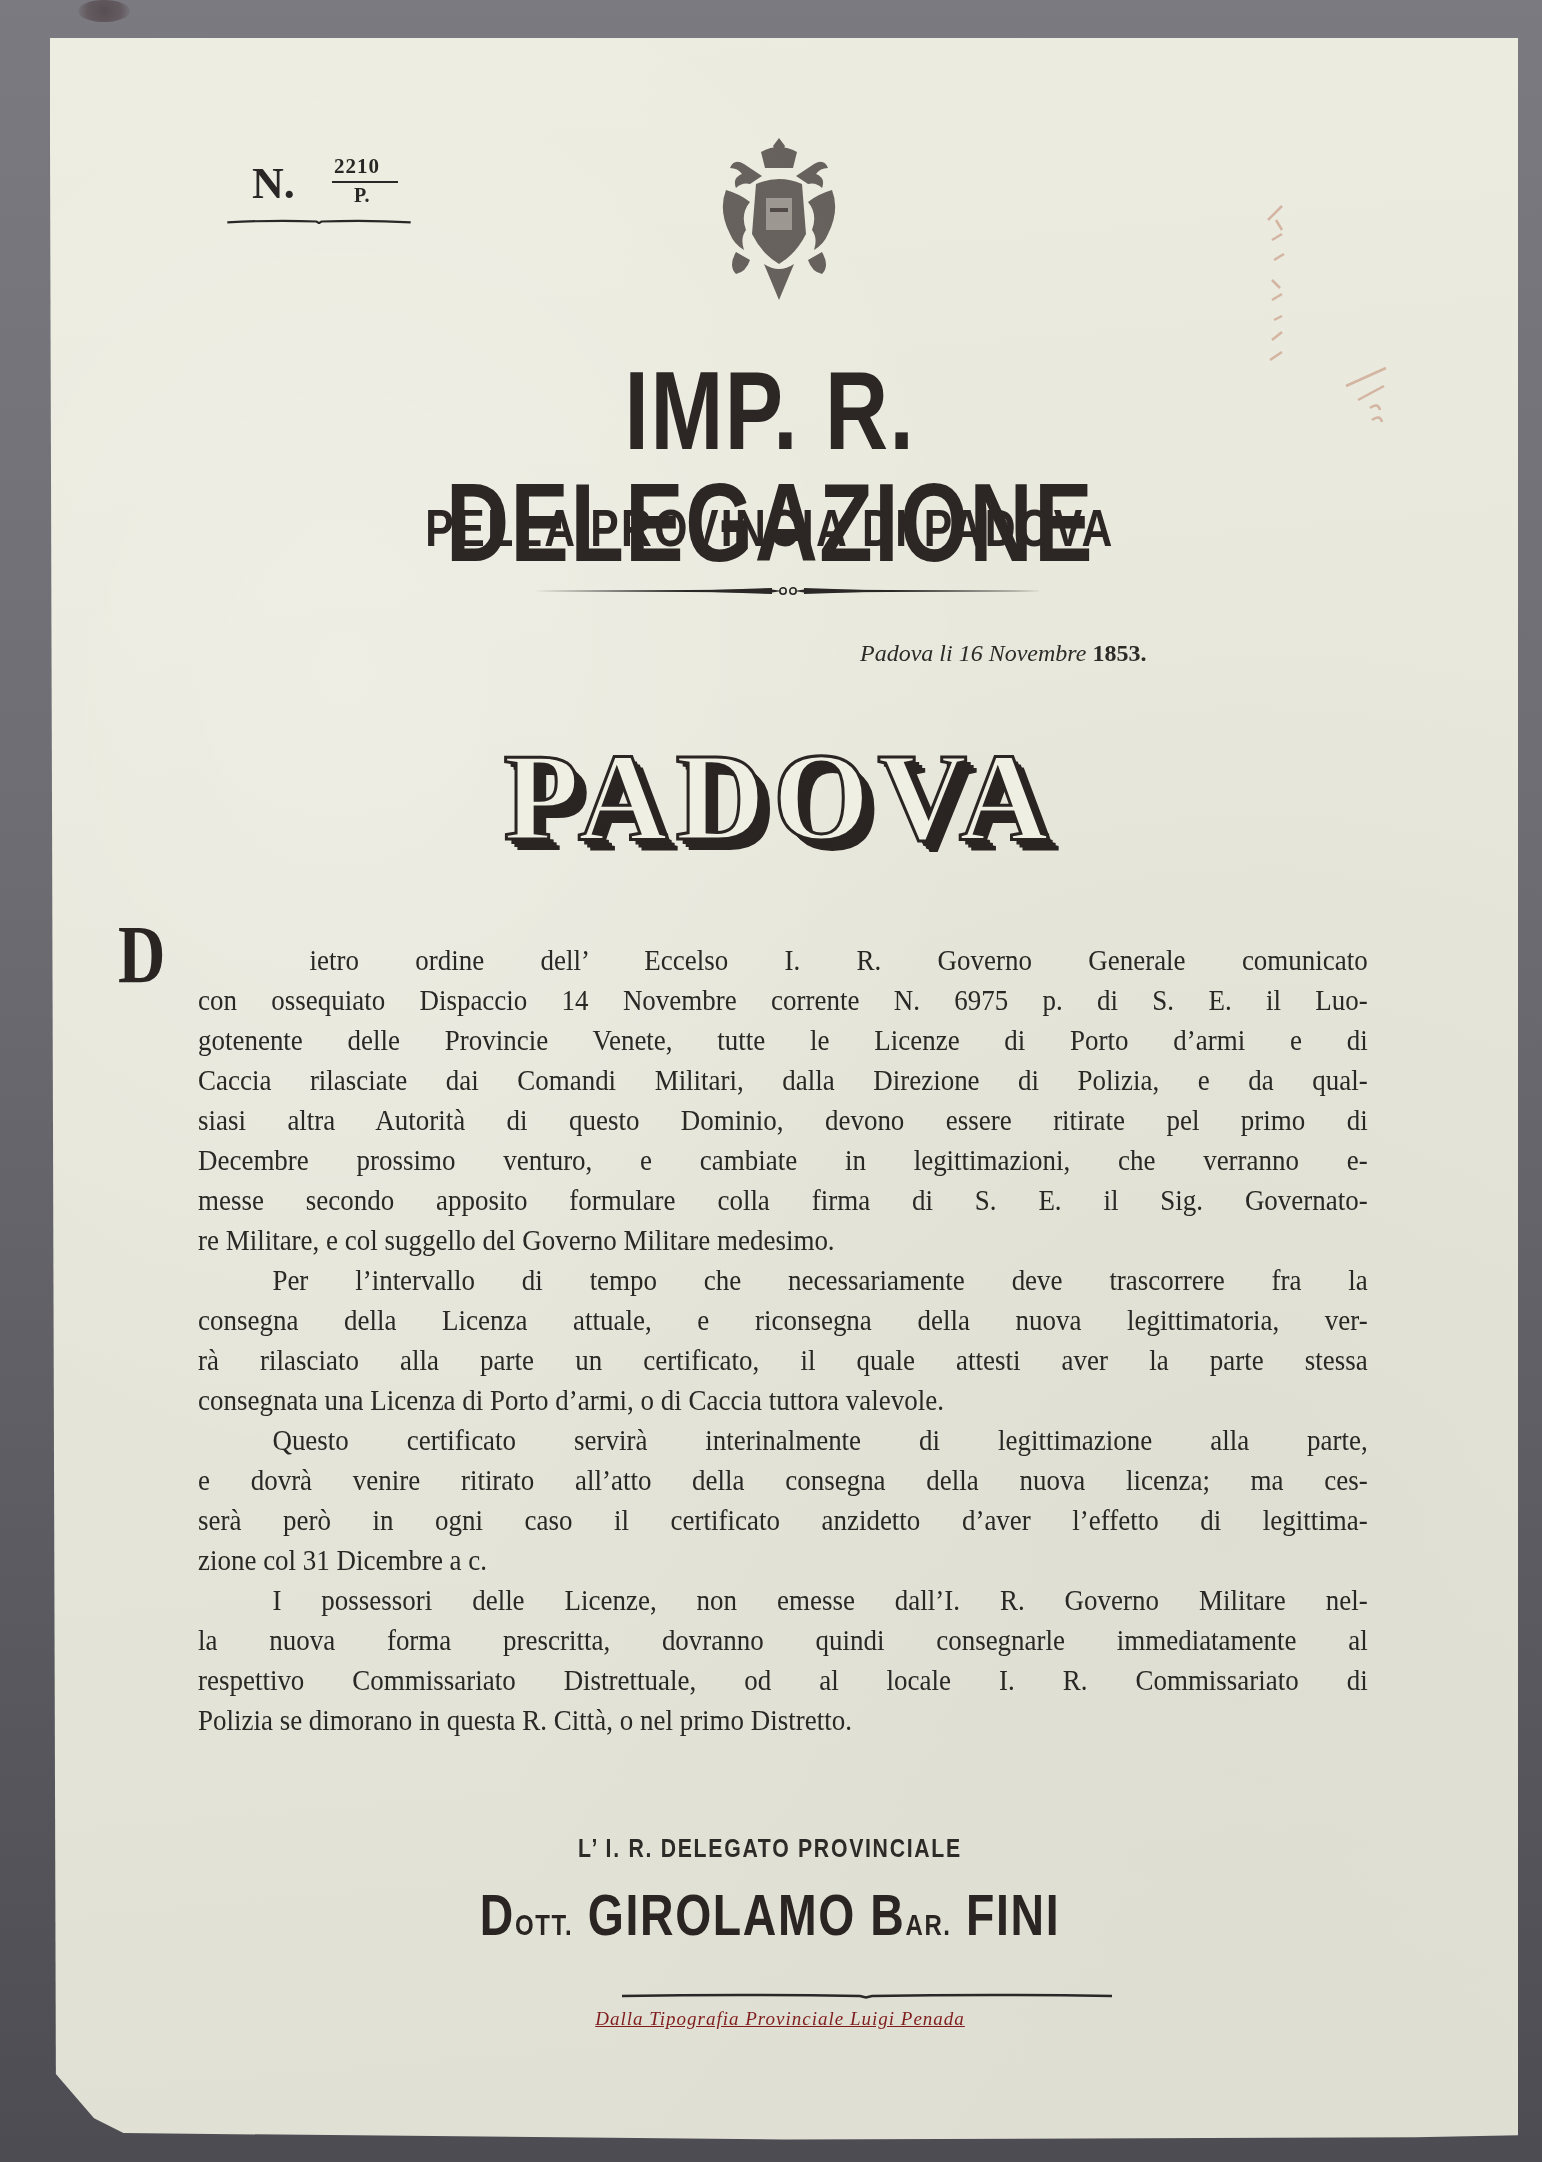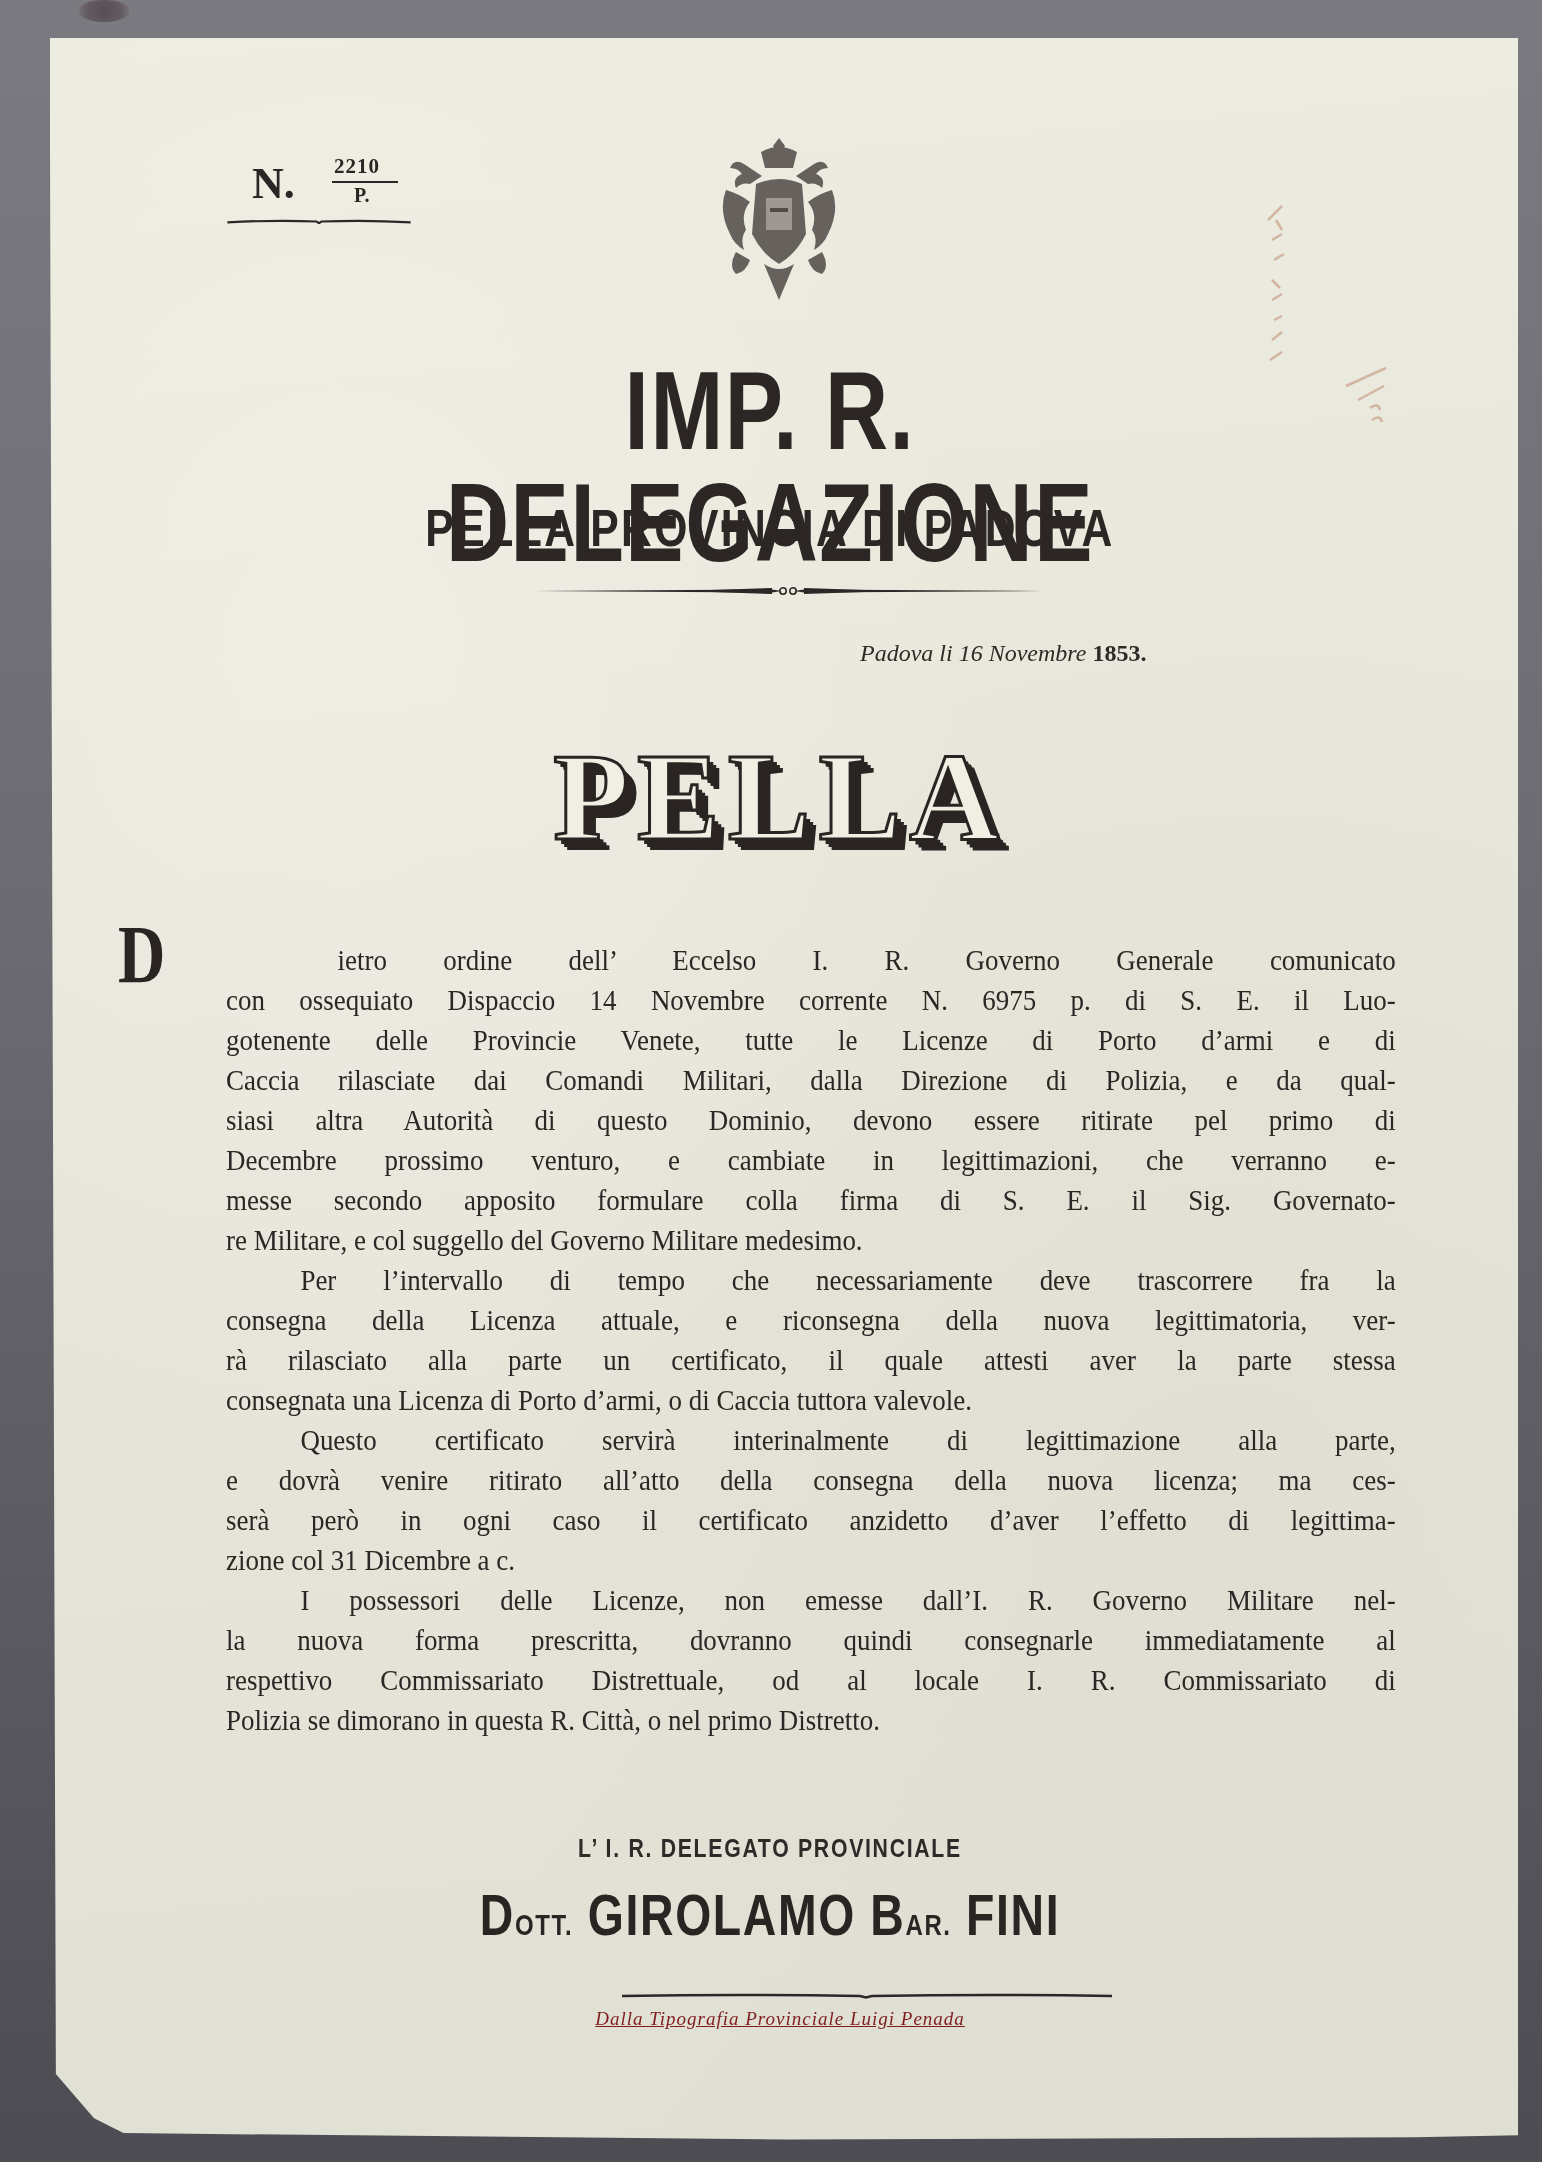--- a/index.html
+++ b/index.html
@@ -70,21 +70,21 @@
       font-weight: bold; font-size: 124px; line-height: 124px; letter-spacing: 8px;
       color: #efefe4;
       -webkit-text-stroke: 3px #2a2422;
       text-shadow: 5px 5px 0 #2a2422, 8px 8px 0 #2a2422, 11px 11px 0 #2a2422;
     }
 
     
     .body {
       left: 198px; top: 940px; width: 1170px;
       font-family: "Liberation Serif", "DejaVu Serif", serif;
-      font-size: 29px; color: #2b2725; margin-left: 28px;
+      font-size: 29px; color: #2b2725;
     }
     .line {
       height: 40px; line-height: 40px; white-space: nowrap;
       text-align: justify; text-align-last: justify;
       transform: scaleX(0.93); transform-origin: left center; width: 107.5%;
     }
     .line.last { text-align-last: left; }
     .line.indent { padding-left: 80px; box-sizing: border-box; }
     .line.drop { padding-left: 120px; box-sizing: border-box; }
     .dropcap {
@@ -164,21 +164,21 @@
   <path d="M362 5 L272 2 L272 8 Z" fill="#2b2726"></path>
   <circle cx="251" cy="5" r="3.2" fill="none" stroke="#2b2726" stroke-width="1.6"></circle>
   <circle cx="261" cy="5" r="3.2" fill="none" stroke="#2b2726" stroke-width="1.6"></circle>
 </svg>
 
 <div class="abs dateline">
   <span>Padova li 16 Novembre</span>
   <span class="yr">1853.</span>
 </div>
 
-<div class="abs avviso">PELLA</div>
+<div class="abs avviso">PADOVA</div>
 
 <div class="dropcap">D</div>
 <div class="abs body">
   <div>
     <div class="line drop">ietro ordine dell’ Eccelso I. R. Governo Generale  comunicato</div>
     <div class="line">con ossequiato Dispaccio 14 Novembre corrente N. 6975 p. di S. E. il Luo-</div>
     <div class="line">gotenente delle Provincie Venete, tutte le Licenze di Porto d’armi e di</div>
     <div class="line">Caccia rilasciate dai Comandi Militari, dalla Direzione di Polizia, e da qual-</div>
     <div class="line">siasi altra Autorità di questo Dominio, devono essere ritirate pel primo di</div>
     <div class="line">Decembre prossimo venturo, e cambiate in legittimazioni, che verranno e-</div>

